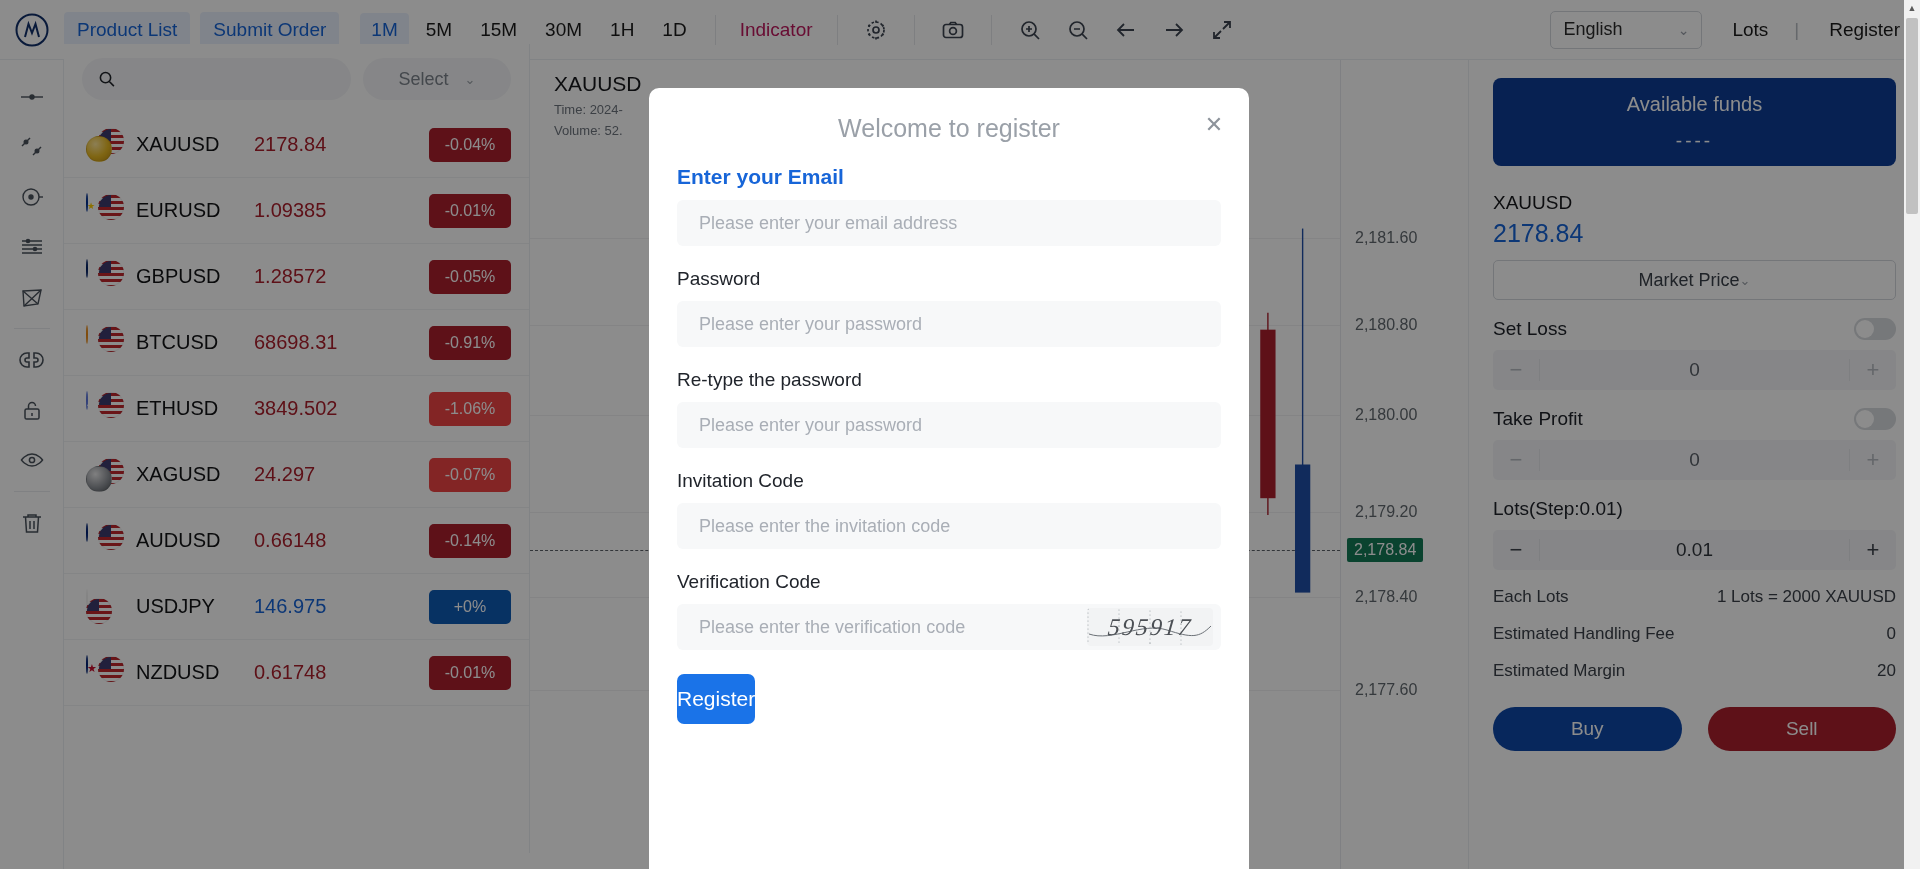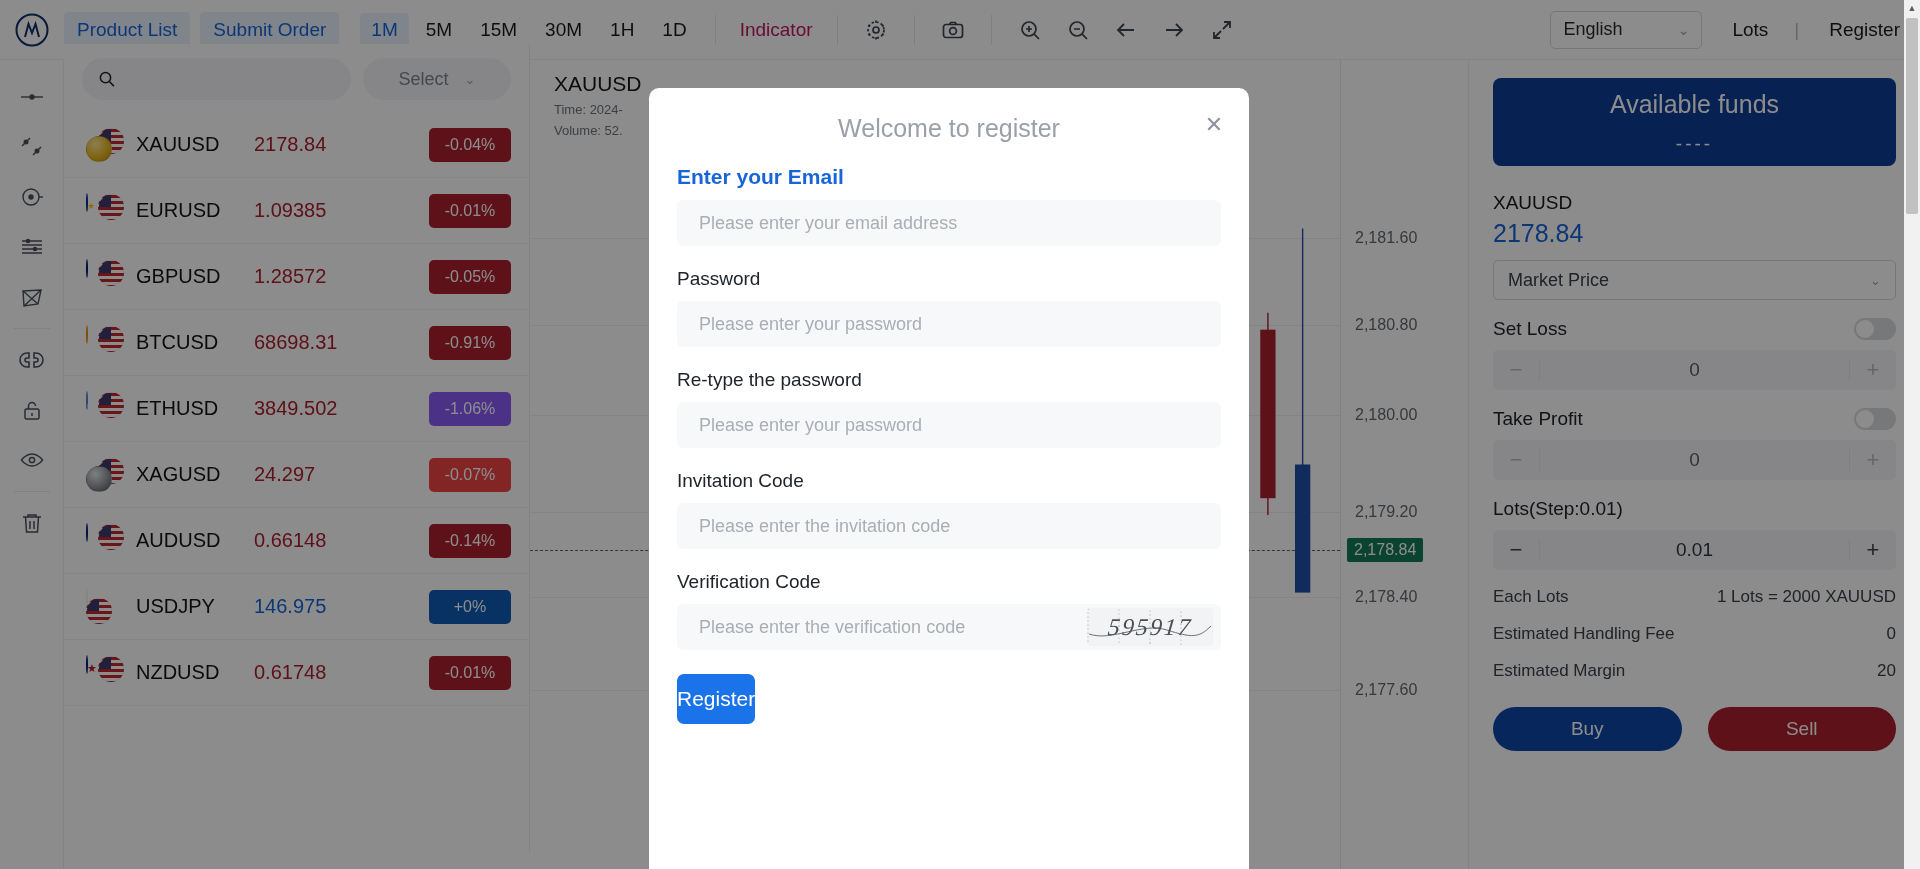--- a/index.html
+++ b/index.html
@@ -160,27 +160,27 @@
 
   
   .tradepanel {
     position: absolute; top: 60px; right: 0; width: 452px; height: 809px;
     background: #ffffff; border-left: 1px solid #eceff3; padding: 18px 24px 0 24px;
   }
   .funds-card {
     height: 88px; background: #0d3d96; border-radius: 8px; color: #fff;
     display: flex; flex-direction: column; align-items: center; justify-content: center; gap: 14px;
   }
-  .funds-card .t { font-size: 25px; }
+  .funds-card .t { font-size: 20px; }
   .funds-card .v { font-size: 19px; letter-spacing: 3px; }
   .tp-sym { font-size: 19px; color: #17181c; margin-top: 26px; }
   .tp-price { font-size: 25px; color: #1765d8; margin-top: 5px; }
   .tp-select {
     margin-top: 12px; height: 40px; border: 1px solid #d4d7dd; border-radius: 5px;
-    display: flex; align-items: center; justify-content: space-between; padding: 12px 14px;
+    display: flex; align-items: center; justify-content: center; padding: 12px 14px;
     font-size: 18px; color: #3a4049; cursor: pointer;
   }
   .tp-select .chev { color: #9aa0a8; font-size: 13px; }
   .tp-lbl-row { display: flex; align-items: flex-end; justify-content: space-between; margin-top: 18px; }
   .tp-lbl { font-size: 19px; color: #20242b; }
   .toggle {
     width: 42px; height: 22px; border-radius: 11px; background: #d7dade; position: relative; cursor: pointer;
   }
   .toggle::after {
     content:''; position:absolute; left:2px; top:2px; width:18px; height:18px;
@@ -453,21 +453,21 @@
         <div class="wl-row">
           <div class="flagwrap"><span class="flag-back f-us"></span><span class="flag-front f-btc"></span></div>
           <span class="wl-sym">BTCUSD</span>
           <span class="wl-price" style="color: rgb(171, 31, 44);">68698.31</span>
           <span class="wl-chg" style="background: rgb(171, 31, 44);">-0.91%</span>
         </div>
         <div class="wl-row">
           <div class="flagwrap"><span class="flag-back f-us"></span><span class="flag-front f-eth"></span></div>
           <span class="wl-sym">ETHUSD</span>
           <span class="wl-price" style="color: rgb(171, 31, 44);">3849.502</span>
-          <span class="wl-chg" style="background: #8b5cf6; text-align: right;">-1.06%</span>
+          <span class="wl-chg" style="background: #ef4444; text-align: right;">-1.06%</span>
         </div>
         <div class="wl-row">
           <div class="flagwrap">
             <span class="flag-back f-us"></span>
             <span class="flag-front f-xag"></span>
           </div>
           <span class="wl-sym">XAGUSD</span>
           <span class="wl-price" style="color: rgb(171, 31, 44);">24.297</span>
           <span class="wl-chg" style="background: #ef4444; text-align: right;">-0.07%</span>
         </div>

